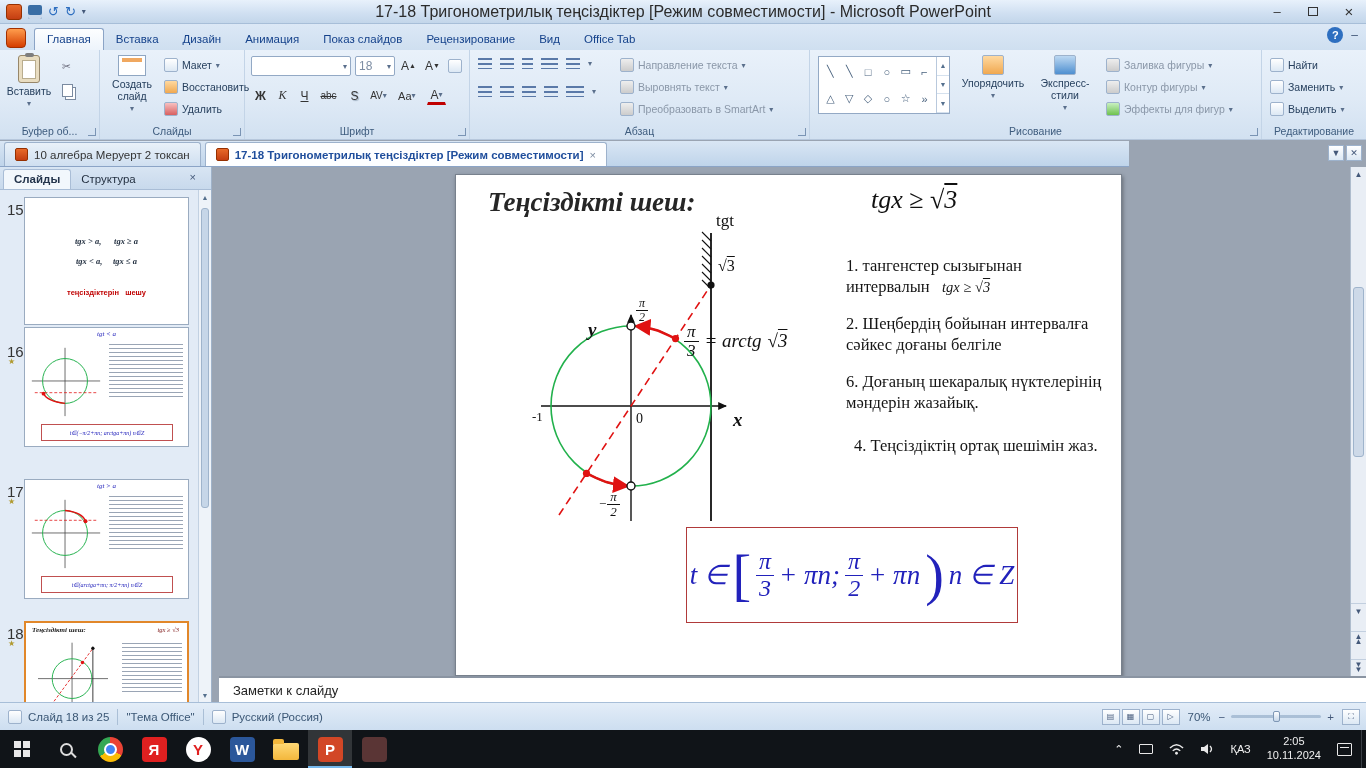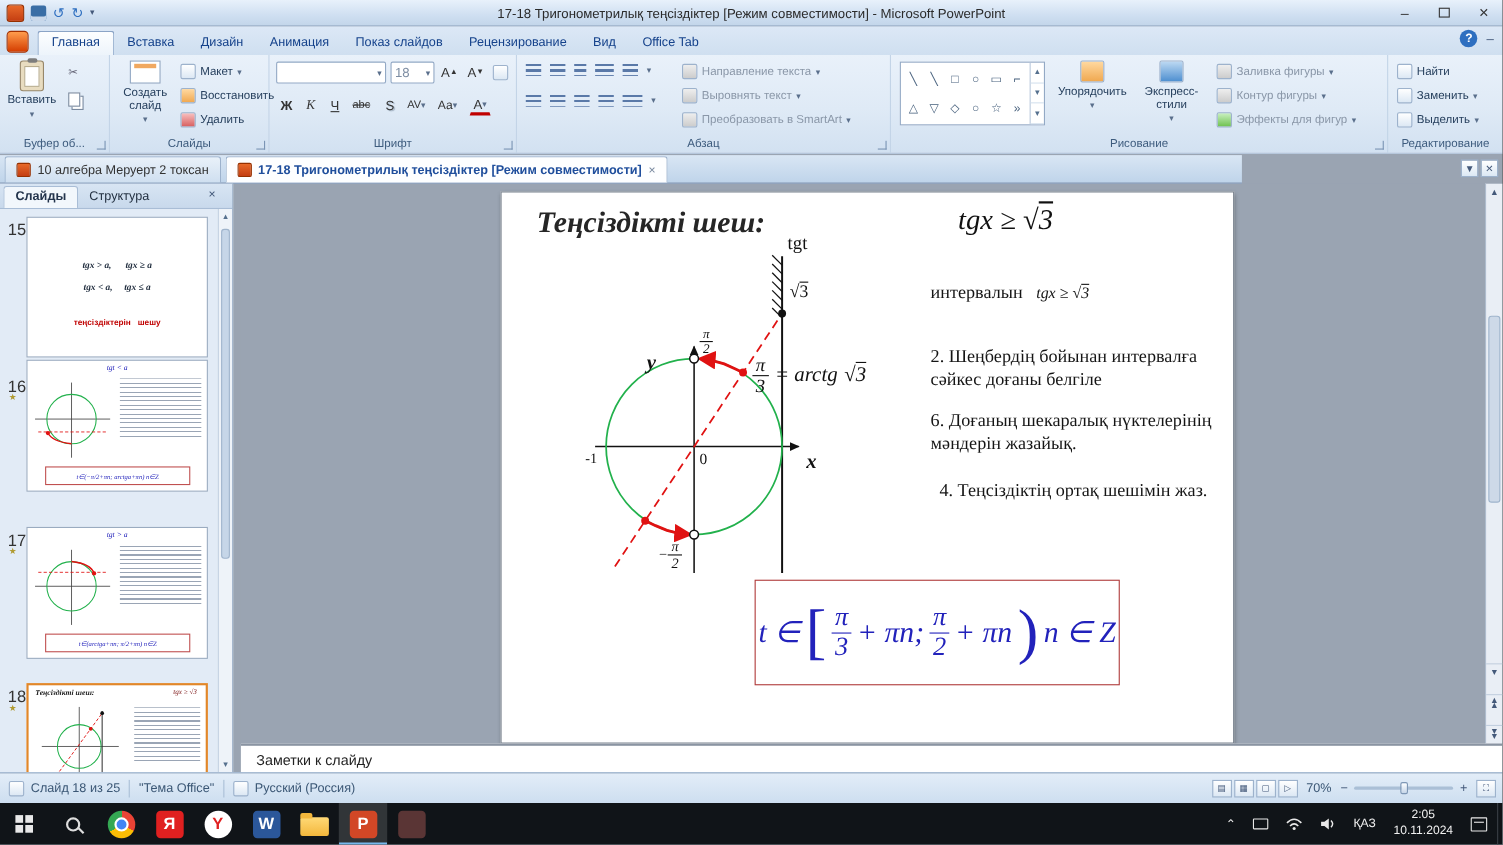--- a/index.html
+++ b/index.html
@@ -8,21 +8,21 @@
          font-family:"Liberation Sans","DejaVu Sans",sans-serif;font-size:12px;color:#1f2c3d;background:#9aa4b2}
   .abs{position:absolute}
   .pre{white-space:pre}
   .serif{font-family:"Liberation Serif","DejaVu Serif",serif}
 
   
   #titlebar{left:0;top:0;width:1366px;height:24px;background:linear-gradient(#e8f1fb,#cfdfF1 60%,#c3d6ea);border-bottom:1px solid #a7bed8;display:flex;align-items:center}
   .qat{display:flex;align-items:center;gap:6px;padding-left:6px}
   .winbtns{position:absolute;right:4px;top:2px;display:flex;gap:10px;align-items:center;color:#333}
   .winbtn{width:26px;height:18px;display:flex;align-items:center;justify-content:center;font-size:13px}
-  #title-text{position:absolute;left:0;right:0;text-align:center;font-size:12px;color:#2b2b2b}
+  #title-text{position:absolute;left:0;right:0;text-align:center;font-size:16px;color:#2b2b2b}
 
   
   #ribbontabs{left:0;top:24px;width:1366px;height:26px;background:linear-gradient(#dce8f6,#cfdff0);display:flex;align-items:flex-end;padding-left:4px}
   .rtab{padding:4px 12px 5px;font-size:11.5px;color:#15428b;border-radius:3px 3px 0 0}
   .rtab.active{background:linear-gradient(#fdfeff,#edf4fb);border:1px solid #8ba4c6;border-bottom:none;color:#15428b}
   .officebtn{width:20px;height:20px;border-radius:4px;background:linear-gradient(#ff9d4d,#d43d00);border:1px solid #a33000;margin:0 8px 2px 2px}
   .tabrow-right{position:absolute;right:8px;top:27px;display:flex;gap:8px;align-items:center}
   .helpcircle{width:16px;height:16px;border-radius:50%;background:#2e6fc0;color:#fff;font-size:11px;display:flex;align-items:center;justify-content:center;font-weight:bold}
 
   
@@ -491,20 +491,21 @@
       <div class="sl-label" style="left:228px;top:148px;display:flex;align-items:center;gap:6px">
         <span class="frac" style="font-size:17px;font-style:italic">
             <span class="fn">π</span>
             <span>3</span>
           </span>
         <span style="font-size:19px;font-style:italic">= arctg</span>
         <span class="sqrt" style="font-size:19px;font-style:italic"><span>√</span><span class="arg">3</span></span>
       </div>
 
       <div class="steps" style="top:80px">
+        <div>1. тангенстер сызығынан</div>
         <div><span>интервалын</span>&nbsp;&nbsp;
           <span class="sqrt" style="font-style:italic;font-size:14.5px"><span>tgx ≥ </span><span>√</span><span class="arg">3</span></span>
         </div>
       </div>
       <div class="steps" style="top:138px">2. Шеңбердің бойынан  интервалға сәйкес доғаны белгіле</div>
       <div class="steps" style="top:196px">6. Доғаның шекаралық нүктелерінің мәндерін жазайық.</div>
       <div class="steps" style="top:260px;left:398px">4. Теңсіздіктің ортақ шешімін жаз.</div>
 
       <div id="f-box">
         <span>t ∈</span>

